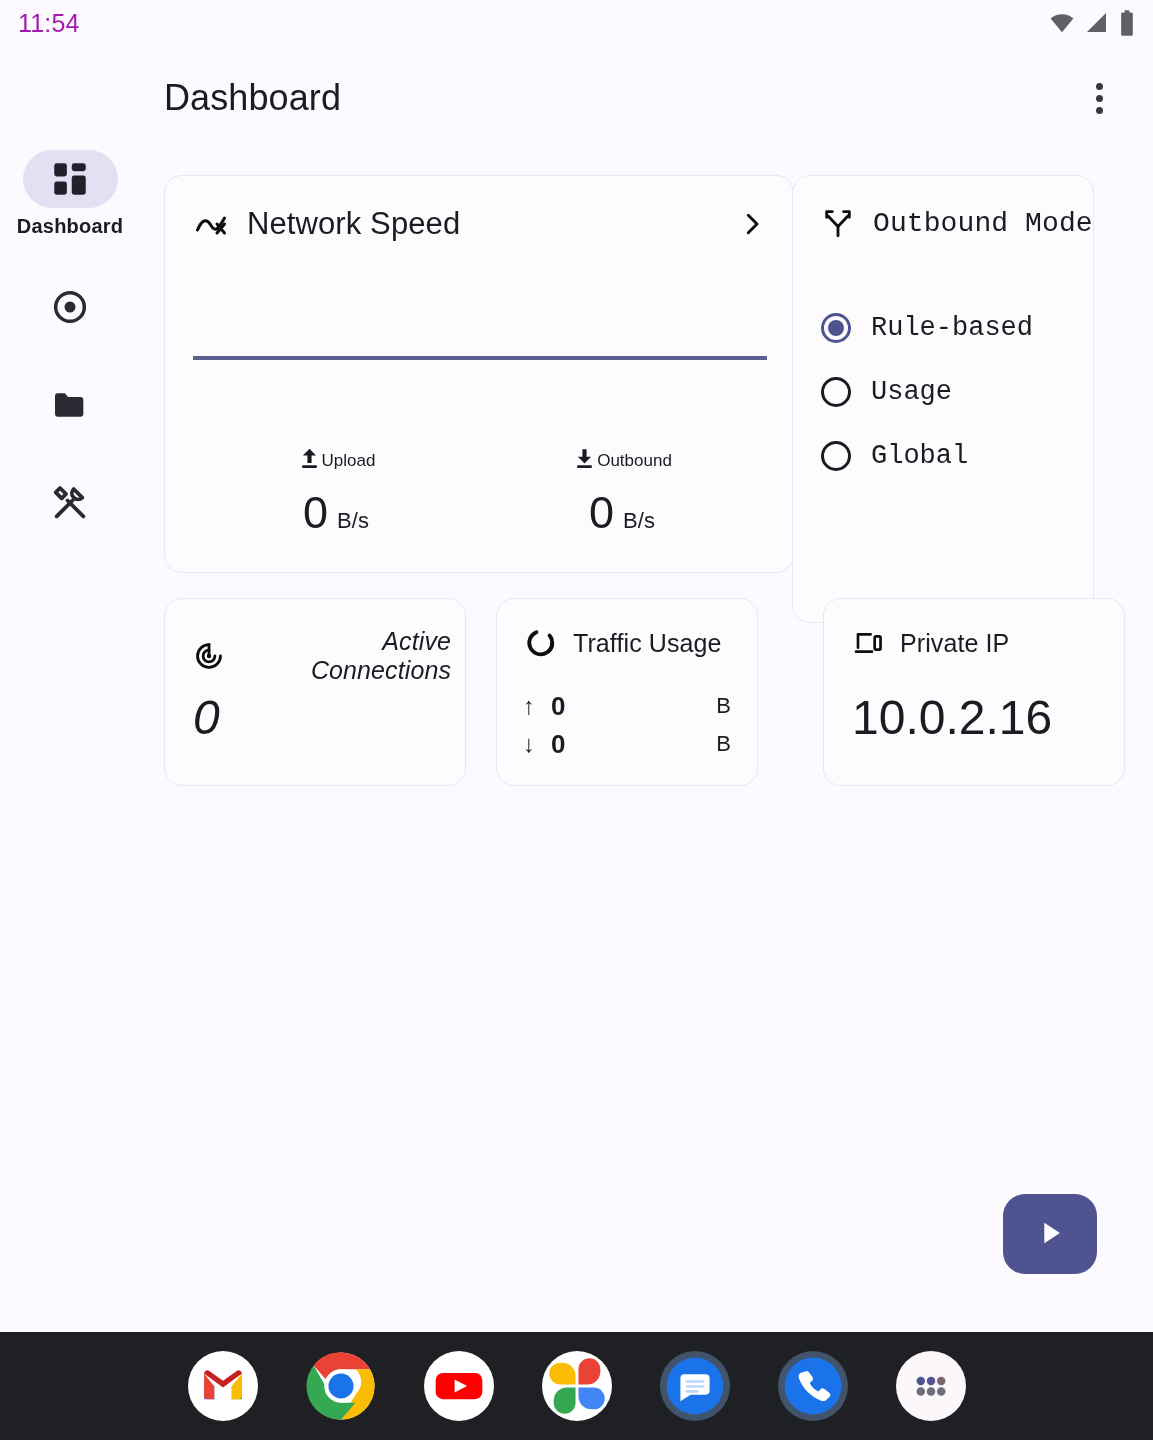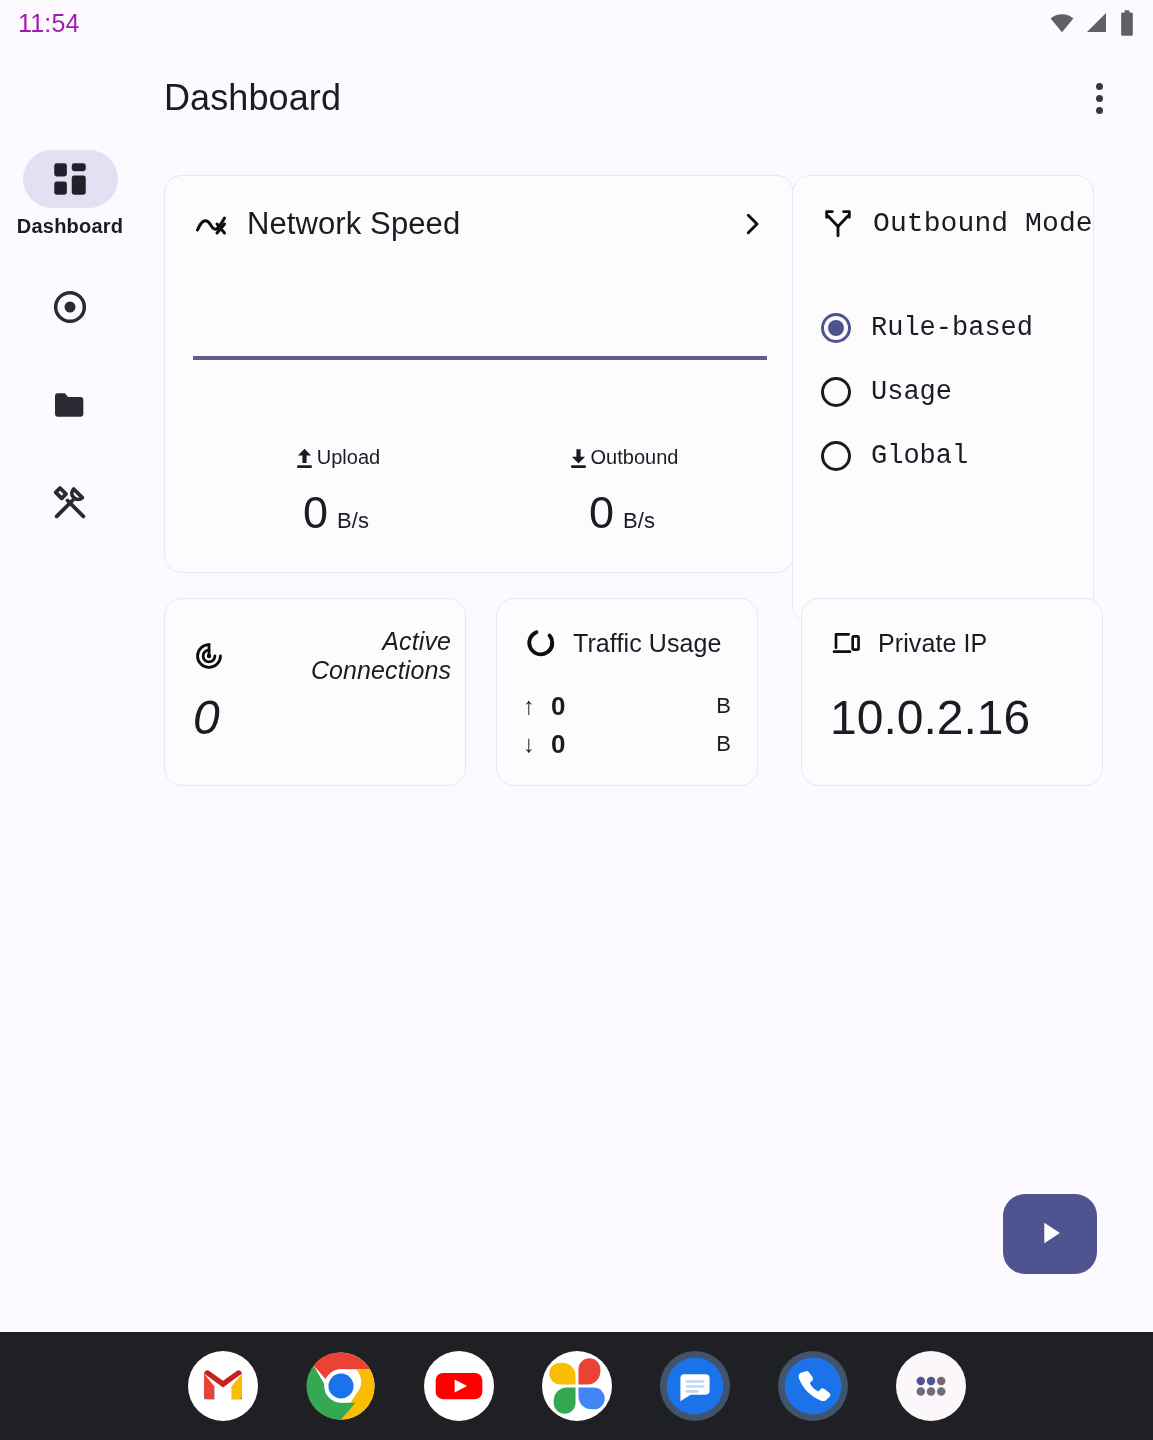--- a/index.html
+++ b/index.html
@@ -99,22 +99,22 @@
   #net-chart {
     position: absolute; left: 28px; top: 100px;
     width: 574px; height: 85px;
   }
   #net-stats {
     position: absolute; left: 28px; right: 28px; top: 270px;
     display: flex;
   }
   .net-stat { flex: 1; display: flex; flex-direction: column; align-items: center; }
   .net-stat-label {
-    display: flex; align-items: flex-start; 
-    font-size: 20px; color: #1c1b1f;
+    display: flex; align-items: center; 
+    font-size: 17px; color: #1c1b1f;
   }
   .net-stat-value {
     margin-top: 14px; display: flex; align-items: baseline; gap: 9px;
   }
   .net-stat-num { font-size: 45px; color: #1c1b1f; font-weight: 400; line-height: 1; }
   .net-stat-unit { font-size: 22px; color: #1c1b1f; }
 
   
   #card-outbound { left: 628px; top: 0; width: 302px; height: 448px; font-family: Liberation Mono, monospace; }
   #card-outbound .card-head { position: absolute; left: 28px; top: 30px; }
@@ -132,21 +132,21 @@
   }
   .radio-row.selected .radio-mark { border-color: #4f5390; }
   .radio-dot { width: 16px; height: 16px; border-radius: 50%; background: transparent; }
   .radio-row.selected .radio-dot { background: #4f5390; }
   .radio-label { font-size: 27px; color: #1c1b1f; }
 
   
   .small-card { top: 423px; height: 188px; }
   #card-connections { left: 0; width: 302px; font-style: italic; }
   #card-traffic     { left: 324px; width: 262px; margin-left: 8px; }
-  #card-privateip   { left: 637px; width: 302px; }
+  #card-privateip   { left: 659px; width: 302px; }
   .small-card .card-head { position: absolute; left: 28px; top: 28px; right: 14px; }
   .small-card .card-title { margin-left: 16px; font-size: 25px; }
   .big-value {
     position: absolute; left: 28px; top: 90px;
     font-size: 48px; color: #1c1b1f; font-weight: 400; line-height: 1.2;
   }
   #traffic-rows {
     position: absolute; left: 26px; right: 26px; top: 88px;
   }
   .traffic-row {

